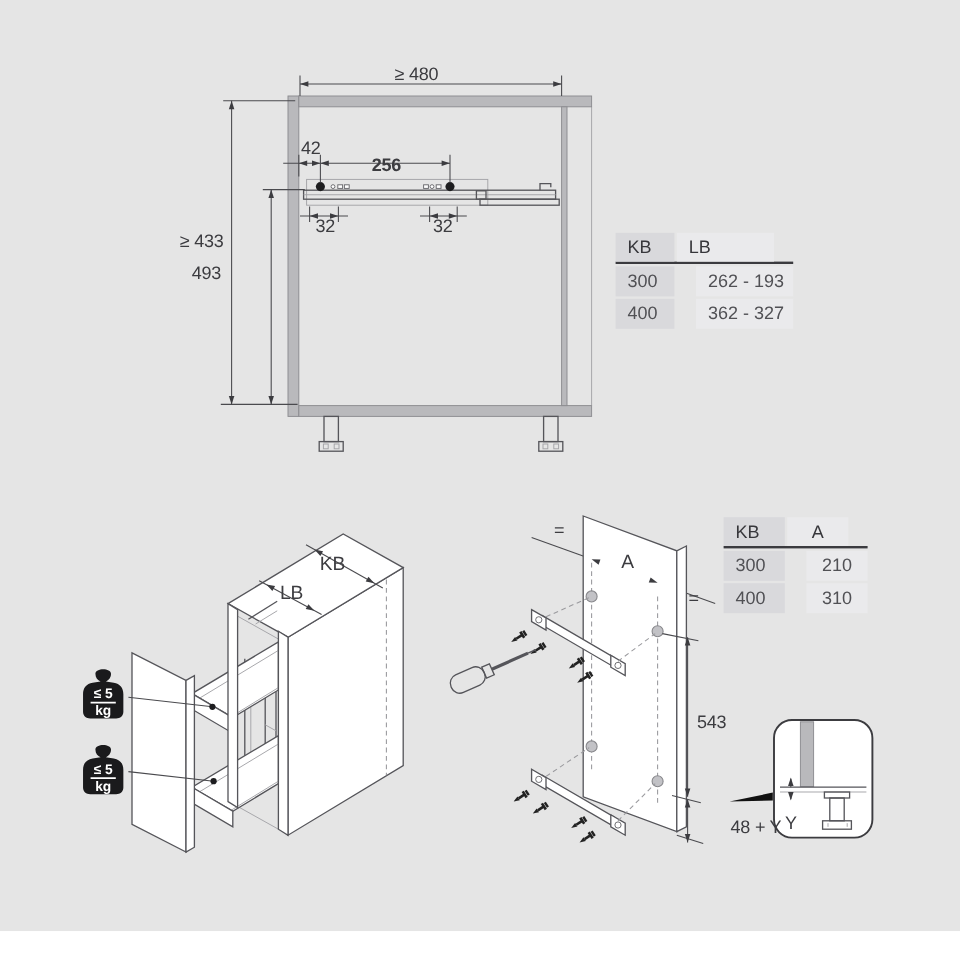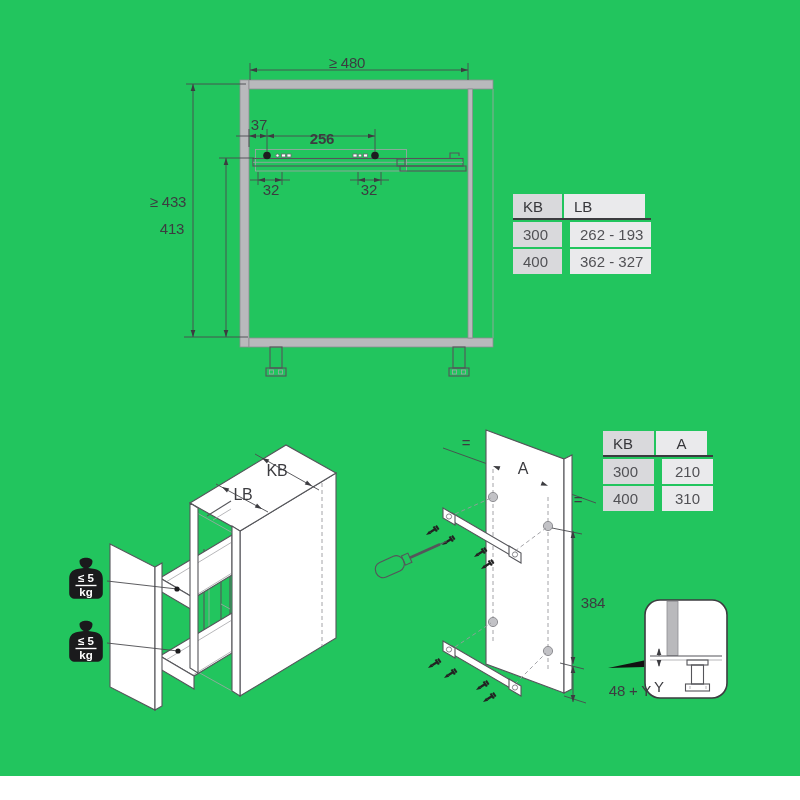--- a/index.html
+++ b/index.html
@@ -1,36 +1,36 @@
 <!DOCTYPE html>
 <html><head>
 <meta charset="utf-8">
 <style>
   html,body { margin:0; padding:0; background:#ffffff; }
-  #canvas { position:relative; width:800px; height:776px; background:#22c55e; overflow:hidden;
+  #canvas { position:relative; width:800px; height:776px; background:#e5e5e5; overflow:hidden;
             font-family:"Liberation Sans", sans-serif; }
   svg.art { position:absolute; left:0; top:0; }
   .lbl { position:absolute; transform:translate(-50%,-50%); font:500 15px "Liberation Sans",sans-serif;
          color:#3c3c40; white-space:nowrap; letter-spacing:-0.2px; }
   .lbl.big { font-size:16px; }
   
   .face  { fill:#ffffff; stroke:#55555a; stroke-width:1.1; }
   .med   { stroke:#55555a; stroke-width:1.1; fill:none; }
   .thin  { stroke:#a4a4a8; stroke-width:0.8; fill:none; }
   .dim   { stroke:#4a4a4e; stroke-width:0.9; fill:none; }
   .dash  { stroke:#9a9a9e; stroke-width:0.9; fill:none; stroke-dasharray:4 3; }
   .panel { fill:#b9b9bc; stroke:#8d8d91; stroke-width:0.8; }
   .arw   { fill:#3c3c40; stroke:none; }
   .blk   { fill:#1d1d1f; stroke:none; }
   .hole  { fill:#ffffff; stroke:#6a6a6e; stroke-width:0.8; }
   .dot   { fill:#c2c2c6; stroke:#87878b; stroke-width:0.9; }
   
   .dt { position:absolute; font:500 15px "Liberation Sans",sans-serif; color:#515155; }
   .dt .hd  { display:grid; column-gap:2px; border-bottom:2.5px solid #3b3b3f; }
-  .dt .row { display:grid; column-gap:8px; margin-top:2px; }
+  .dt .row { display:grid; column-gap:18px; margin-top:2px; }
   .dt .c   { height:25px; line-height:25px; padding-left:10px; }
   .dt .hd .c { height:24px; line-height:26px; color:#37373b; }
   .dt .bg1 { background:#d9d9dc; }
   .dt .bg2 { background:#eaeaec; }
   .dt.t2 .c2c { padding-left:0; text-align:center; }
   .t1 .hd, .t1 .row { grid-template-columns:49px 81px; }
   .t2 .hd, .t2 .row { grid-template-columns:51px 51px; }
   
   .weight { position:absolute; width:40px; height:47px; }
   .weight text { font:700 11.5px "Liberation Sans",sans-serif; fill:#ffffff; }
@@ -325,34 +325,34 @@
         <line x1="659" y1="649" x2="659" y2="656" class="dim"></line>
         <polygon points="659,648 656.7,655 661.3,655" class="arw"></polygon>
         <line x1="659" y1="660" x2="659" y2="666" class="dim"></line>
         <polygon points="659,667 656.7,660 661.3,660" class="arw"></polygon>
       </g>
     </g>
   </g>
 </svg>
 
 <div class="lbl" style="left:347px; top:62px;">≥ 480</div>
-<div class="lbl" style="left:259px; top:124px;">37</div>
+<div class="lbl" style="left:259px; top:124px;">42</div>
 <div class="lbl" style="left:322px; top:138px;font-weight:bold;">256</div>
 <div class="lbl" style="left:271px; top:189px;">32</div>
 <div class="lbl" style="left:369px; top:189px;">32</div>
 <div class="lbl" style="left:168px; top:201px;">≥ 433</div>
-<div class="lbl" style="left:172px; top:228px;">413</div>
+<div class="lbl" style="left:172px; top:228px;">493</div>
 
 <div class="lbl big" style="left:277px; top:471px;">KB</div>
 <div class="lbl big" style="left:243px; top:495px;">LB</div>
 
 <div class="lbl" style="left:466px; top:442px;">=</div>
 <div class="lbl" style="left:578px; top:499px;">=</div>
 <div class="lbl big" style="left:523px; top:469px;">A</div>
-<div class="lbl" style="left:593px; top:602px;">384</div>
+<div class="lbl" style="left:593px; top:602px;">543</div>
 <div class="lbl" style="left:630px; top:690px;">48 + Y</div>
 <div class="lbl" style="left:659px; top:686px;">Y</div>
 
 <div class="dt t1" style="left:513px; top:194px;">
   <div class="hd">
     <div class="c bg1">KB</div>
     <div class="c bg2">LB</div>
   </div>
   <div class="row">
     <div class="c bg1">300</div>

